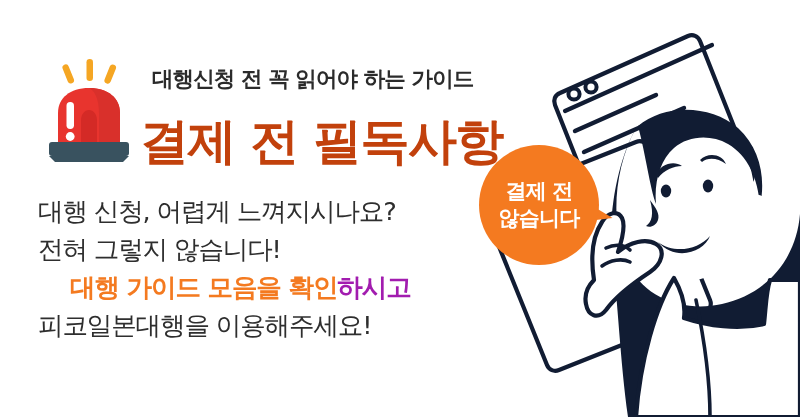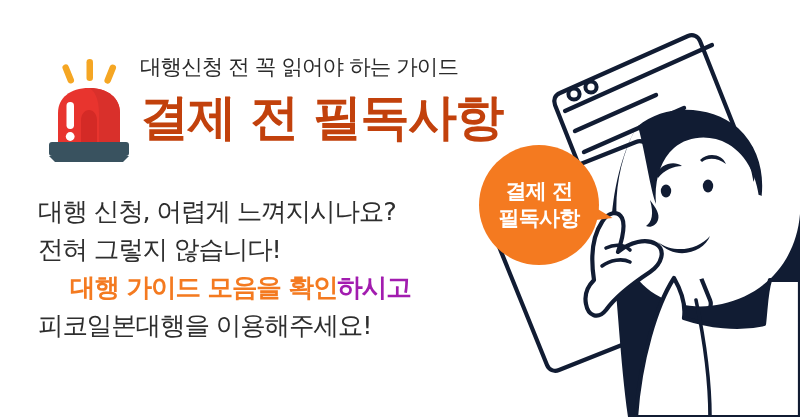--- a/index.html
+++ b/index.html
@@ -46,26 +46,26 @@
 
   #headline-text {
     position: absolute;
     left: 104px;
     top: 0;
     width: 360px;
   }
 
   #eyebrow {
     font-size: 21.5px;
-    font-weight: 400;
+    font-weight: 700;
     color: #2b2b2b;
     letter-spacing: -0.9px;
     line-height: 1;
     white-space: nowrap;
-    margin: 0;
+    margin: 12px;
     padding-top: 4px;
   }
 
   #main-title {
     font-size: 49px;
     font-weight: 800;
     color: #c2410c;
     letter-spacing: -1.6px;
     line-height: 1;
     white-space: nowrap;
@@ -267,17 +267,17 @@
 
       <path d="M236 300 C244 338 250 378 250 417" fill="none" stroke="#111c33" stroke-width="3.6" stroke-linecap="round"></path>
     </svg>
   </div>
 
   <div id="speech-bubble">
     <div id="bubble-tail"></div>
     <div id="bubble-circle"></div>
     <div id="bubble-label">
       <span>결제 전</span>
-      <span>필독사항</span>
+      <span>않습니다</span>
     </div>
   </div>
 
 </div>
 
 </body></html>

